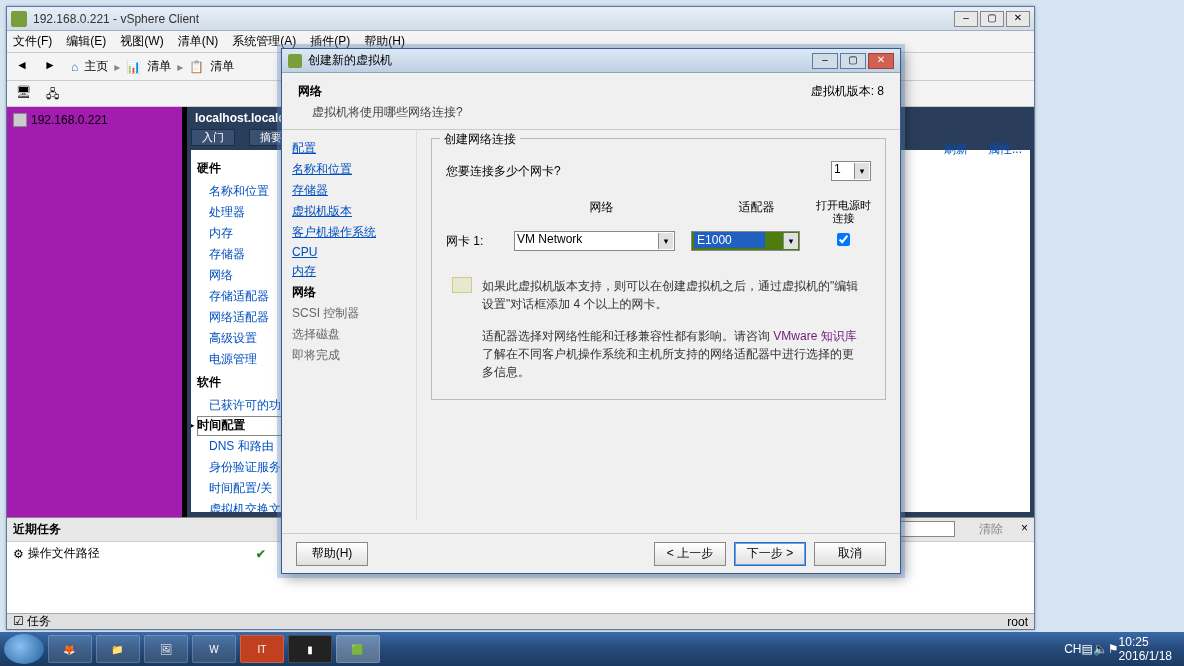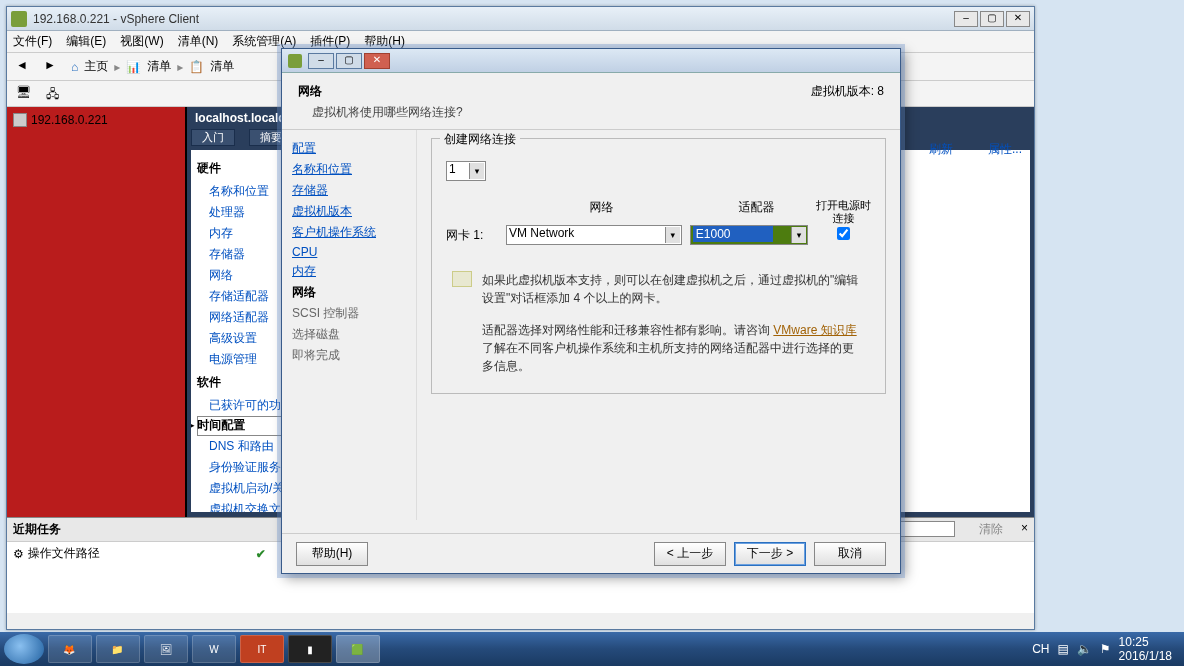--- a/index.html
+++ b/index.html
@@ -13,34 +13,34 @@
 .menu-bar{height:22px;background:#f4f4f4;display:flex;align-items:center;padding:0 6px;gap:14px;border-bottom:1px solid #ccc}
 .menu-bar span{cursor:pointer}
 .tool-bar{height:28px;background:#f4f4f4;display:flex;align-items:center;padding:0 8px;gap:8px;border-bottom:1px solid #ccc}
 .tool-btn{width:20px;height:20px;border:1px solid transparent;cursor:pointer;display:inline-block}
 .home-icn{color:#2a70c0}
 .breadcrumb{display:flex;align-items:center;gap:6px}
 .bc-link{color:#000000;cursor:pointer}
 .arrow{color:#888}
 .lower-tool{height:26px;background:#f4f4f4;border-bottom:1px solid #ccc;padding:0 8px;display:flex;align-items:center;gap:10px}
 .body-area{display:flex;height:calc(100% - 24px - 22px - 28px - 26px - 110px)}
-.nav-tree{width:180px;background:#b91c1c;border-right:2px solid #000000;padding:6px}
+.nav-tree{width:180px;background:#a21caf;border-right:5px solid #000000;padding:6px}
 .tree-node{display:flex;align-items:center;gap:4px;cursor:pointer}
 .srv-icon{width:14px;height:14px;background:#ccc;border:1px solid #888}
 .content{flex:1;background:#2a3e5c;position:relative}
 .content-header{background:#2a3e5c;color:#fff;padding:4px 8px;font-weight:bold}
 .tab-strip{display:flex;background:#2a3e5c;padding:0 4px}
 .tab{padding:0 10px;background:#3a5070;color:#fff;border:1px solid #1a2e4c;margin-right:14px;cursor:pointer;font-size:11px}
 .inner-panel{background:#fff;margin:4px;height:calc(100% - 50px);display:flex}
 .sidebar{width:100px;padding:6px;border-right:1px solid #ddd;overflow:hidden}
 .sb-group{font-weight:bold;margin:4px 0}
 .sb-item{color:#0050c0;cursor:pointer;padding:2px 0 2px 12px;white-space:nowrap}
 .sb-item.sel{font-weight:bold;color:#000}
 .sb-item.sel::before{content:"▸ ";margin-left:-12px}
-.right-links{position:absolute;right:12px;top:34px;display:flex;gap:35px}
+.right-links{position:absolute;right:12px;top:34px;display:flex;gap:20px}
 .right-links a{color:#0050c0;cursor:pointer}
 .recent-tasks{position:absolute;left:0;right:0;bottom:16px;height:96px;background:#fff;border-top:1px solid #888}
 .rt-header{background:#e8e8e8;padding:3px 6px;font-weight:bold;border-bottom:1px solid #ccc;display:flex;justify-content:space-between}
 .rt-filter{font-weight:normal;display:flex;align-items:flex-start;gap:18px}
 .rt-filter input{border:1px solid #888;height:16px;width:100px}
 .rt-clear{color:#888;cursor:pointer;margin-left:6px}
 .rt-cols{display:flex;background:#f0f0f0;border-bottom:1px solid #ccc}
 .rt-col{padding:3px 6px;border-right:1px solid #ccc}
 .rt-row{display:flex;padding:3px 6px;align-items:center;gap:4px}
 .chk-ok{color:#2a8a2a;font-weight:bold}
@@ -66,44 +66,44 @@
 .fieldset{border:1px solid #bbb;padding:12px 14px 18px;position:relative}
 .fieldset .legend{position:absolute;top:-8px;left:8px;background:#f0f0f0;padding:0 4px}
 .row{display:flex;align-items:center;margin:10px 0}
 .row .lbl{flex:1}
 .num-sel{width:40px;border:1px solid #888;background:#fff;height:18px}
 .hdrs{display:flex;margin-top:18px;text-align:center}
 .hdrs div:nth-child(1){width:60px}
 .hdrs div:nth-child(2){flex:1.6}
 .hdrs div:nth-child(3){flex:1}
 .hdrs div:nth-child(4){width:55px;font-size:11px;line-height:1.2}
-.nic-row{display:flex;align-items:center;gap:8px;}
+.nic-row{display:flex;align-items:center;gap:16px;margin-top:6px}
 .nic-row .nl{width:52px}
 .sel{border:1px solid #888;background:#fff;height:20px;padding:0 2px}
 .sel.net{flex:1.6}
 .sel.adp{flex:1;background:#4d7c0f;color:#000;position:relative}
 .sel.adp .hl{background:#2060c0;color:#fff;padding:1px 3px;display:inline-block;width:calc(100% - 16px)}
 .sel .dd{position:absolute;right:1px;top:1px;width:15px;height:16px;background:#e0e0e0;border-left:1px solid #888;text-align:center;font-size:9px;line-height:16px}
 .sel{position:relative;padding-right:18px}
 .chk{width:55px;text-align:center}
 .info-box{margin-top:26px;display:flex;gap:10px;padding:0 6px}
 .info-icon{width:20px;height:16px;flex-shrink:0;background:#e8e8d0;border:1px solid #cc8}
 .info-box p{line-height:1.5;color:#333}
-.info-box a{color:#a16207;text-decoration:underline;cursor:pointer}
+.info-box a{color:#701a75;cursor:pointer}
 .dlg-foot{position:absolute;left:0;right:0;bottom:0;height:40px;border-top:1px solid #ccc;display:flex;align-items:center;padding:0 14px;gap:8px}
 .dlg-foot .spacer{flex:1}
 .btn{min-width:72px;height:24px;border:1px solid #888;background:linear-gradient(#fff,#e0e0e0);cursor:pointer;padding:0 10px}
 .btn.default{border:1px solid #2a70c0;box-shadow:0 0 0 1px #6aa0e0 inset}
 
 
 .taskbar{position:absolute;left:0;right:0;bottom:0;height:34px;background:linear-gradient(#3a6aa8 0%,#254a7a 50%,#1a3a62 100%);display:flex;align-items:center;padding:0 4px;gap:4px}
 .start{width:40px;height:30px;background:radial-gradient(circle at 40% 40%,#8ac0f0,#2060a0);border-radius:50%;cursor:pointer}
 .tb-item{width:44px;height:28px;background:rgba(255,255,255,.12);border:1px solid rgba(255,255,255,.18);border-radius:2px;cursor:pointer;display:flex;align-items:center;justify-content:center;color:#fff;font-size:10px}
 .tb-item.active{background:rgba(255,255,255,.28)}
-.tray{margin-left:auto;display:flex;align-items:center;gap:8px;color:#fff;font-size:11px;padding-right:8px}
+.tray{margin-left:auto;display:flex;align-items:center;gap:0;color:#fff;font-size:11px;padding-right:8px}
 .tray .clock{text-align:left;line-height:1.2}
 </style>
 </head>
 <body>
 
 <div class="main-window">
   <div class="title-bar">
     <span class="app-icon"></span>
     <span class="title">192.168.0.221 - vSphere Client</span>
     <div class="win-btns">
@@ -167,21 +167,21 @@
           <div class="sb-item">网络</div>
           <div class="sb-item">存储适配器</div>
           <div class="sb-item">网络适配器</div>
           <div class="sb-item">高级设置</div>
           <div class="sb-item">电源管理</div>
           <div class="sb-group">软件</div>
           <div class="sb-item">已获许可的功能</div>
           <div class="sb-item sel">时间配置</div>
           <div class="sb-item">DNS 和路由</div>
           <div class="sb-item">身份验证服务</div>
-          <div class="sb-item">虚拟机启动/关</div>
+          <div class="sb-item">时间配置/关</div>
           <div class="sb-item">虚拟机交换文件</div>
 
         </div>
       </div>
     </div>
   </div>
 
   <div class="recent-tasks">
     <div class="rt-header">
       <span>近期任务</span>
@@ -192,25 +192,30 @@
         <span>×</span>
       </span>
     </div>
     <div class="rt-row">
       <span>⚙</span>
       <span style="width:120px">操作文件路径</span>
       <span style="width:100px"></span>
       <span class="chk-ok">✔</span>
     </div>
   </div>
+  <div class="status-bar">
+    <span>☑ <span>任务</span></span>
+    <span>root</span>
+  </div>
 </div>
 
 <div class="dialog">
   <div class="dlg-title">
     <span class="app-icon"></span>
+    <span class="t">创建新的虚拟机</span>
     <div class="dlg-win-btns">
       <span class="dlg-win-btn">–</span>
       <span class="dlg-win-btn">▢</span>
       <span class="dlg-win-btn close">✕</span>
     </div>
   </div>
   <div class="dlg-head">
     <div>
       <div class="h1">网络</div>
       <div class="sub">虚拟机将使用哪些网络连接?</div>
@@ -228,20 +233,21 @@
       <a>内存</a>
       <a class="current">网络</a>
       <a class="future">SCSI 控制器</a>
       <a class="future">选择磁盘</a>
       <a class="future">即将完成</a>
     </div>
     <div class="dlg-main">
       <div class="fieldset">
         <span class="legend">创建网络连接</span>
         <div class="row">
+          <span class="lbl">您要连接多少个网卡?</span>
           <div class="sel num-sel">
             <span>1</span><span class="dd">▾</span>
           </div>
         </div>
         <div class="hdrs">
           <div></div>
           <div>网络</div>
           <div>适配器</div>
           <div>打开电源时连接</div>
         </div>

